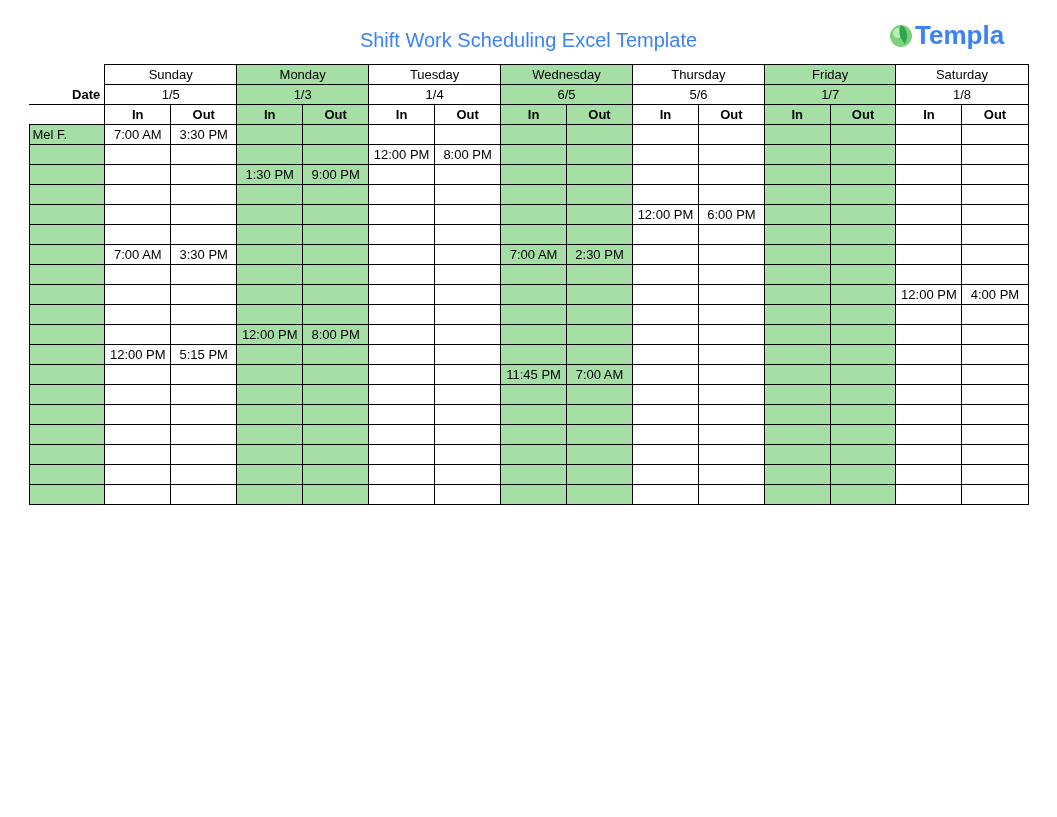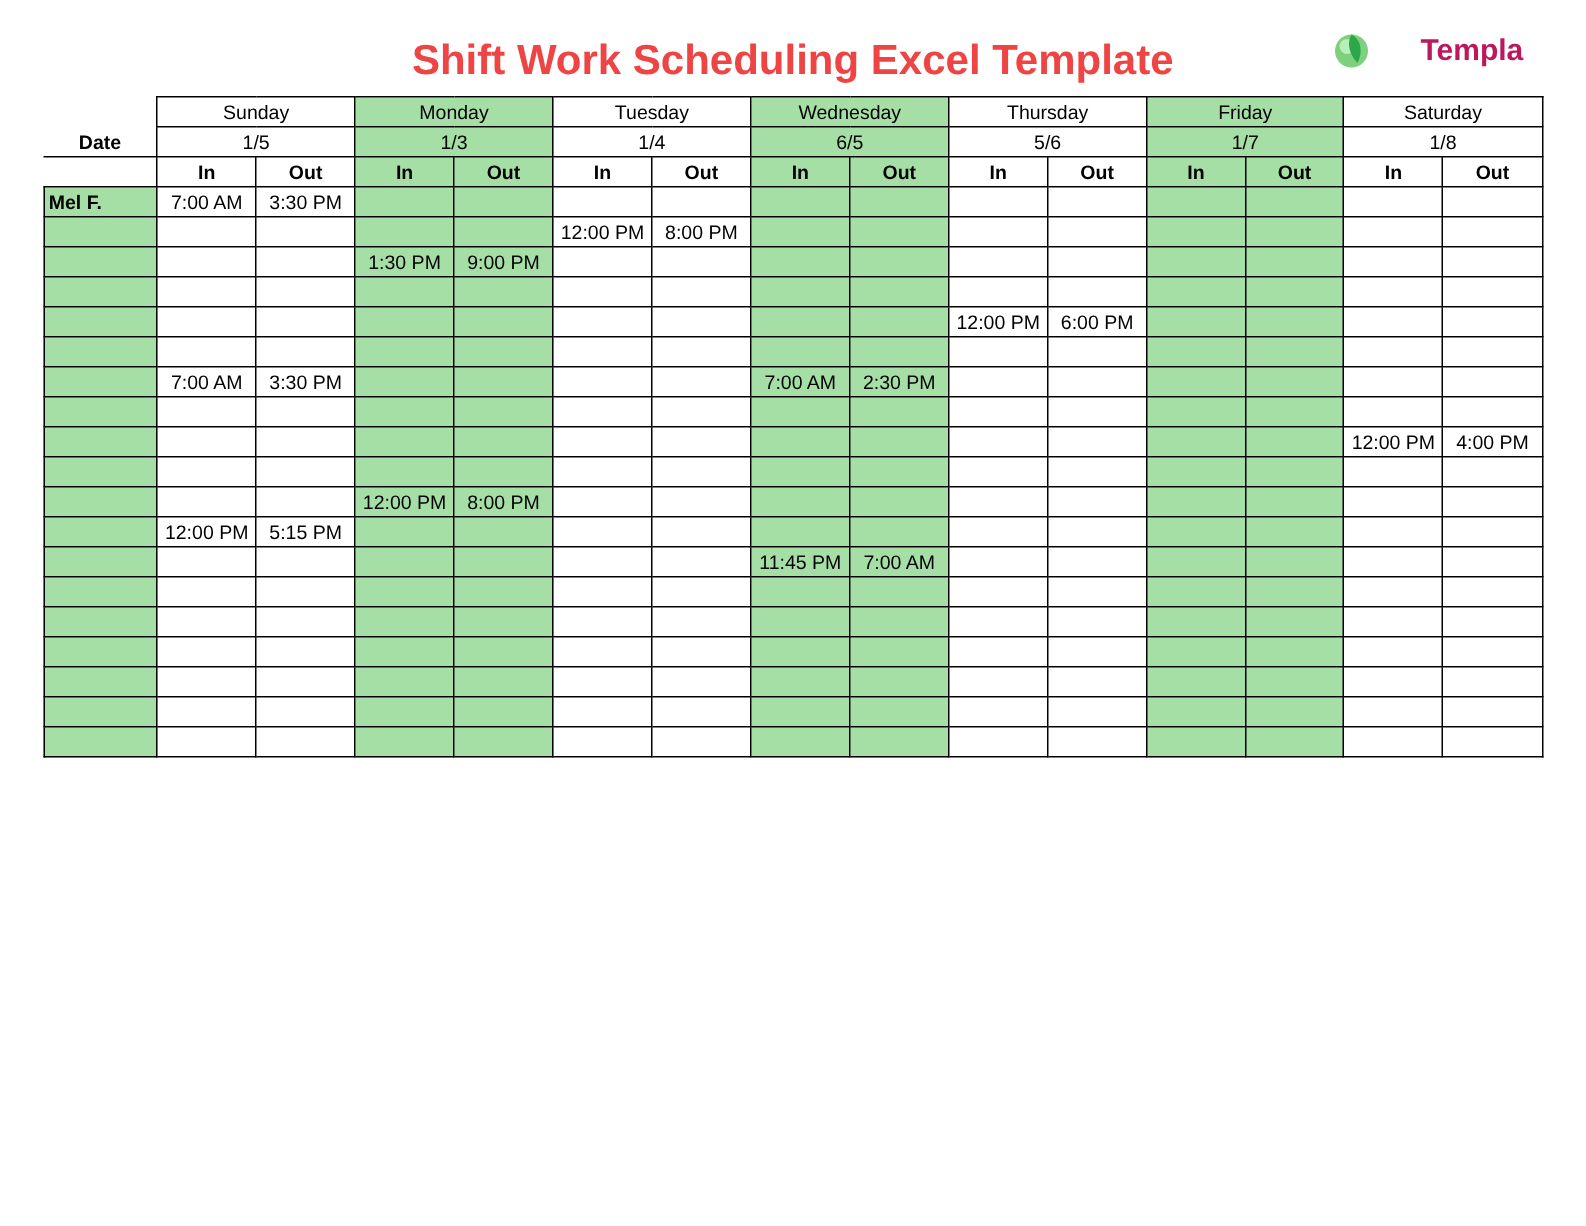--- a/index.html
+++ b/index.html
@@ -12,39 +12,38 @@
   }
   .title-row {
     display: flex;
     align-items: center;
     justify-content: center;
     position: relative;
     margin-bottom: 4px;
     height: 40px;
   }
   .title {
-    font-size: 28px;
-    font-weight: bold;
-    color: #ef4444;
+    font-size: 20px;
+    font-weight: normal;
+    color: #3b82f6;
   }
   .brand {
     position: absolute;
     right: 0;
     top: 0;
     display: flex;
     align-items: center;
     overflow: hidden;
     width: 150px;
   }
   .brand-text {
-    font-size: 20px;
+    font-size: 26px;
     font-weight: bold;
-    color: #be185d;
+    color: #3b82f6;
     white-space: nowrap;
-    margin-left: 32px;
   }
   .brand svg {
     flex-shrink: 0;
   }
   table {
     border-collapse: collapse;
     width: 1000px;
     margin: 4px auto;
   }
   th, td {
@@ -59,36 +58,36 @@
   .name-col {
     width: 76px;
     text-align: left;
     padding-left: 3px;
   }
   .day-col {
     width: 66px;
   }
   .date-label {
     font-weight: bold;
+    text-align: right;
     padding-right: 4px;
     border-top: none;
     border-left: none;
   }
   .no-border {
     border: none;
   }
   .day-header {
     font-weight: normal;
   }
   .green {
     background: #a6dfa6;
   }
   .left-align {
     text-align: left;
-    font-weight: bold;
   }
 </style>
 </head>
 <body>
 
 <div class="title-row">
   <div class="title">Shift Work Scheduling Excel Template</div>
   <div class="brand">
     <svg width="28" height="28" viewBox="0 0 28 28">
       <circle cx="14" cy="14" r="11" fill="#7ed07e"></circle>

